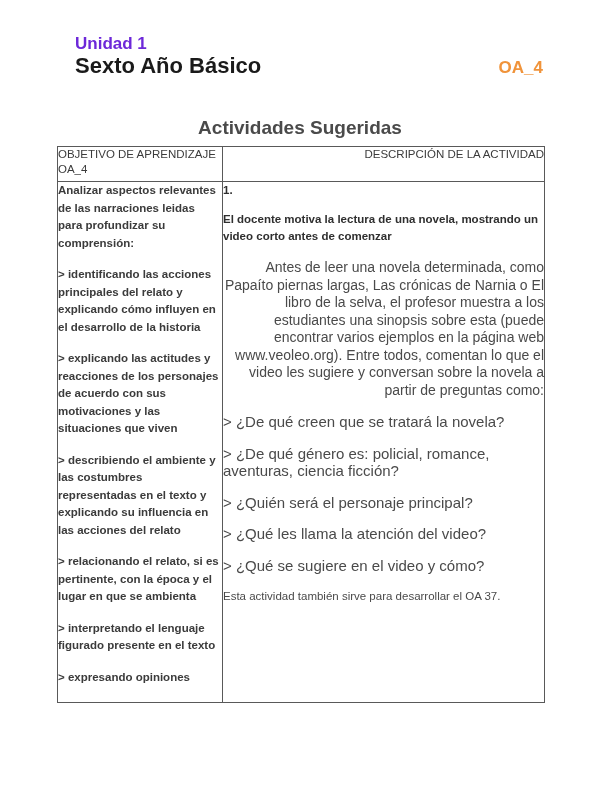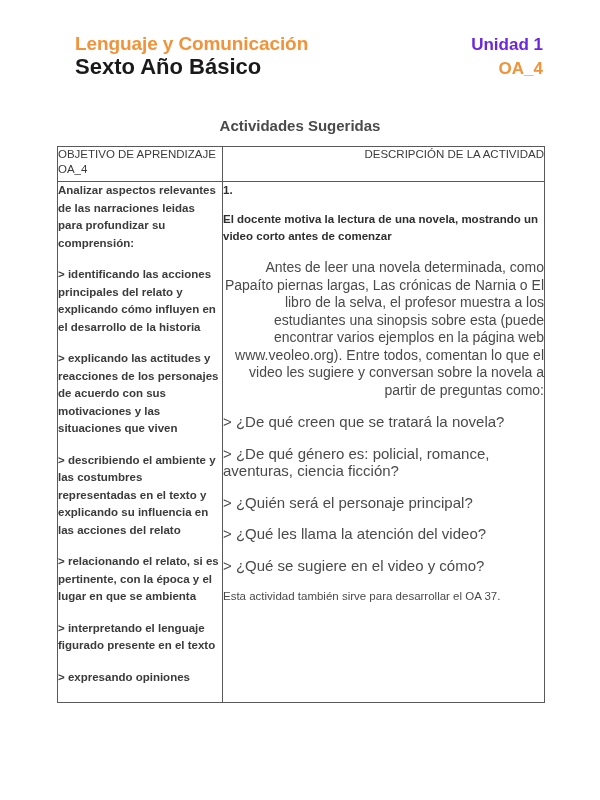--- a/index.html
+++ b/index.html
@@ -67,21 +67,21 @@
     white-space: nowrap;
   }
 
   
   .section-heading {
     position: absolute;
     left: 0;
     top: 117px;
     width: 600px;
     text-align: center;
-    font-size: 15px;
+    font-size: 19px;
     font-weight: bold;
     color: #4a4a4a;
   }
 
   
   .activity-table {
     position: absolute;
     left: 57px;
     top: 146px;
     width: 487px;
@@ -175,21 +175,20 @@
     margin: 0;
   }
 </style>
 </head>
 <body>
 
 <div class="page">
 
   <div class="masthead">
     <div class="masthead-row">
-      <div class="subject-title">Lenguaje y Comunicación</div>
       <div class="unit-title">Unidad 1</div>
     </div>
     <div class="masthead-row">
       <div class="grade-title">Sexto Año Básico</div>
       <div class="oa-title">OA_4</div>
     </div>
   </div>
 
   <div class="section-heading">Actividades Sugeridas</div>
 

